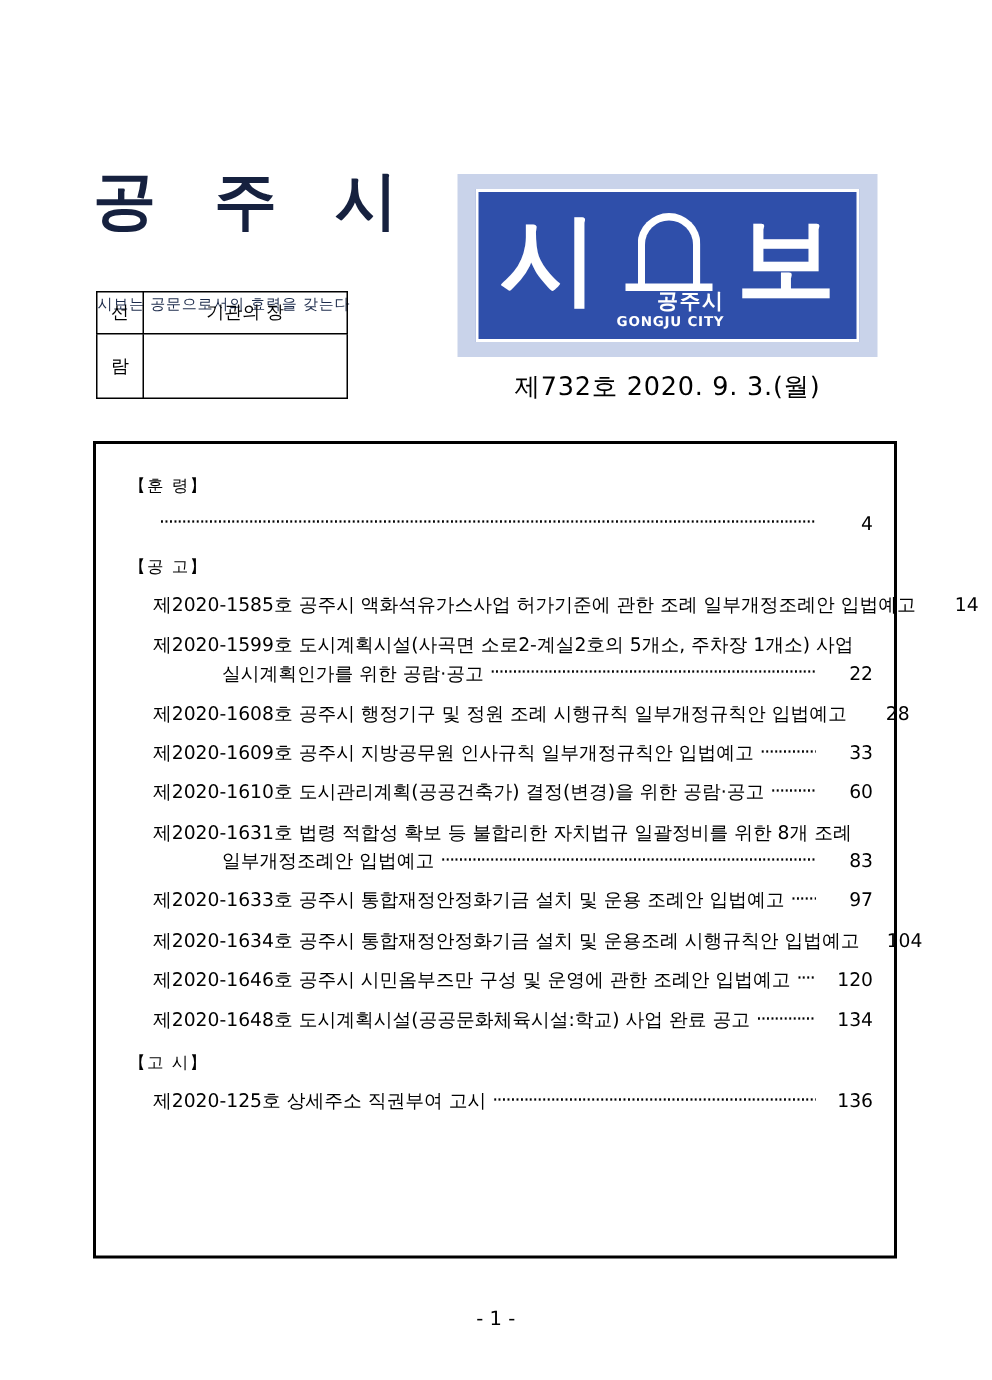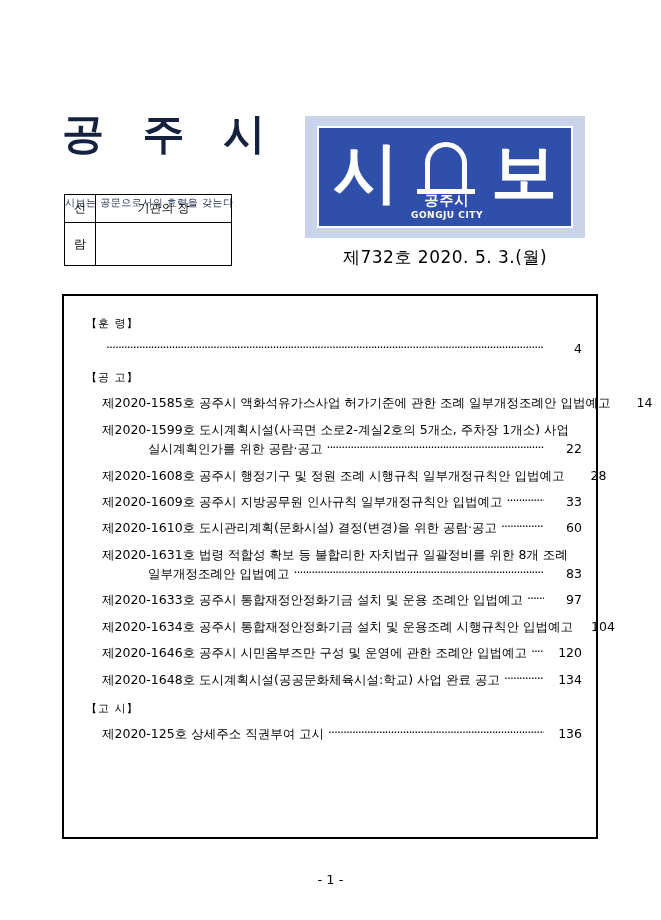--- a/index.html
+++ b/index.html
@@ -150,21 +150,21 @@
     top: 18px;
     width: 6px;
     height: 30px;
     background: #2f4faa;
   }
   .emblem-kor {
     position: absolute;
     left: 92px;
     top: 64px;
     width: 72px;
-    text-align: center;
+    text-align: right;
     font-size: 14px;
     font-weight: bold;
     color: #ffffff;
     letter-spacing: 1px;
   }
   .emblem-eng {
     position: absolute;
     left: 86px;
     top: 82px;
     width: 84px;
@@ -286,21 +286,21 @@
         <span class="emblem-arch">
           <span class="gate"></span>
           <span class="slit"></span>
           <span class="base"></span>
         </span>
         <span class="emblem-kor">공주시</span>
         <span class="emblem-eng">GONGJU CITY</span>
       </div>
     </div>
 
-    <div class="issue-line">제732호  2020. 5. 3.(월)</div>
+    <div class="issue-line">제732호  2020. 9. 3.(월)</div>
   </div>
 
   <div class="contents-box">
     <div id="contents-root">
         <div class="section-head first">【훈    령】</div>
         <div class="entry">
           <div class="row">
             <span class="dots">········································································································································································································</span>
             <span class="pg">4</span>
           </div>
@@ -333,21 +333,21 @@
         </div>
         <div class="entry">
           <div class="row">
             <span class="txt">제2020-1609호 공주시 지방공무원 인사규칙 일부개정규칙안 입법예고</span>
             <span class="dots">········································································································································································································</span>
             <span class="pg">33</span>
           </div>
         </div>
         <div class="entry">
           <div class="row">
-            <span class="txt">제2020-1610호 도시관리계획(문화시설) 결정(변경)을 위한 공람·공고</span>
+            <span class="txt">제2020-1610호 도시관리계획(공공건축가) 결정(변경)을 위한 공람·공고</span>
             <span class="dots">········································································································································································································</span>
             <span class="pg">60</span>
           </div>
         </div>
         <div class="entry">
           <div class="row">
             <span class="txt">제2020-1631호 법령 적합성 확보 등 불합리한 자치법규 일괄정비를 위한 8개 조례</span>
             <span class="nodots"></span>
           </div>
           <div class="cont-row">

